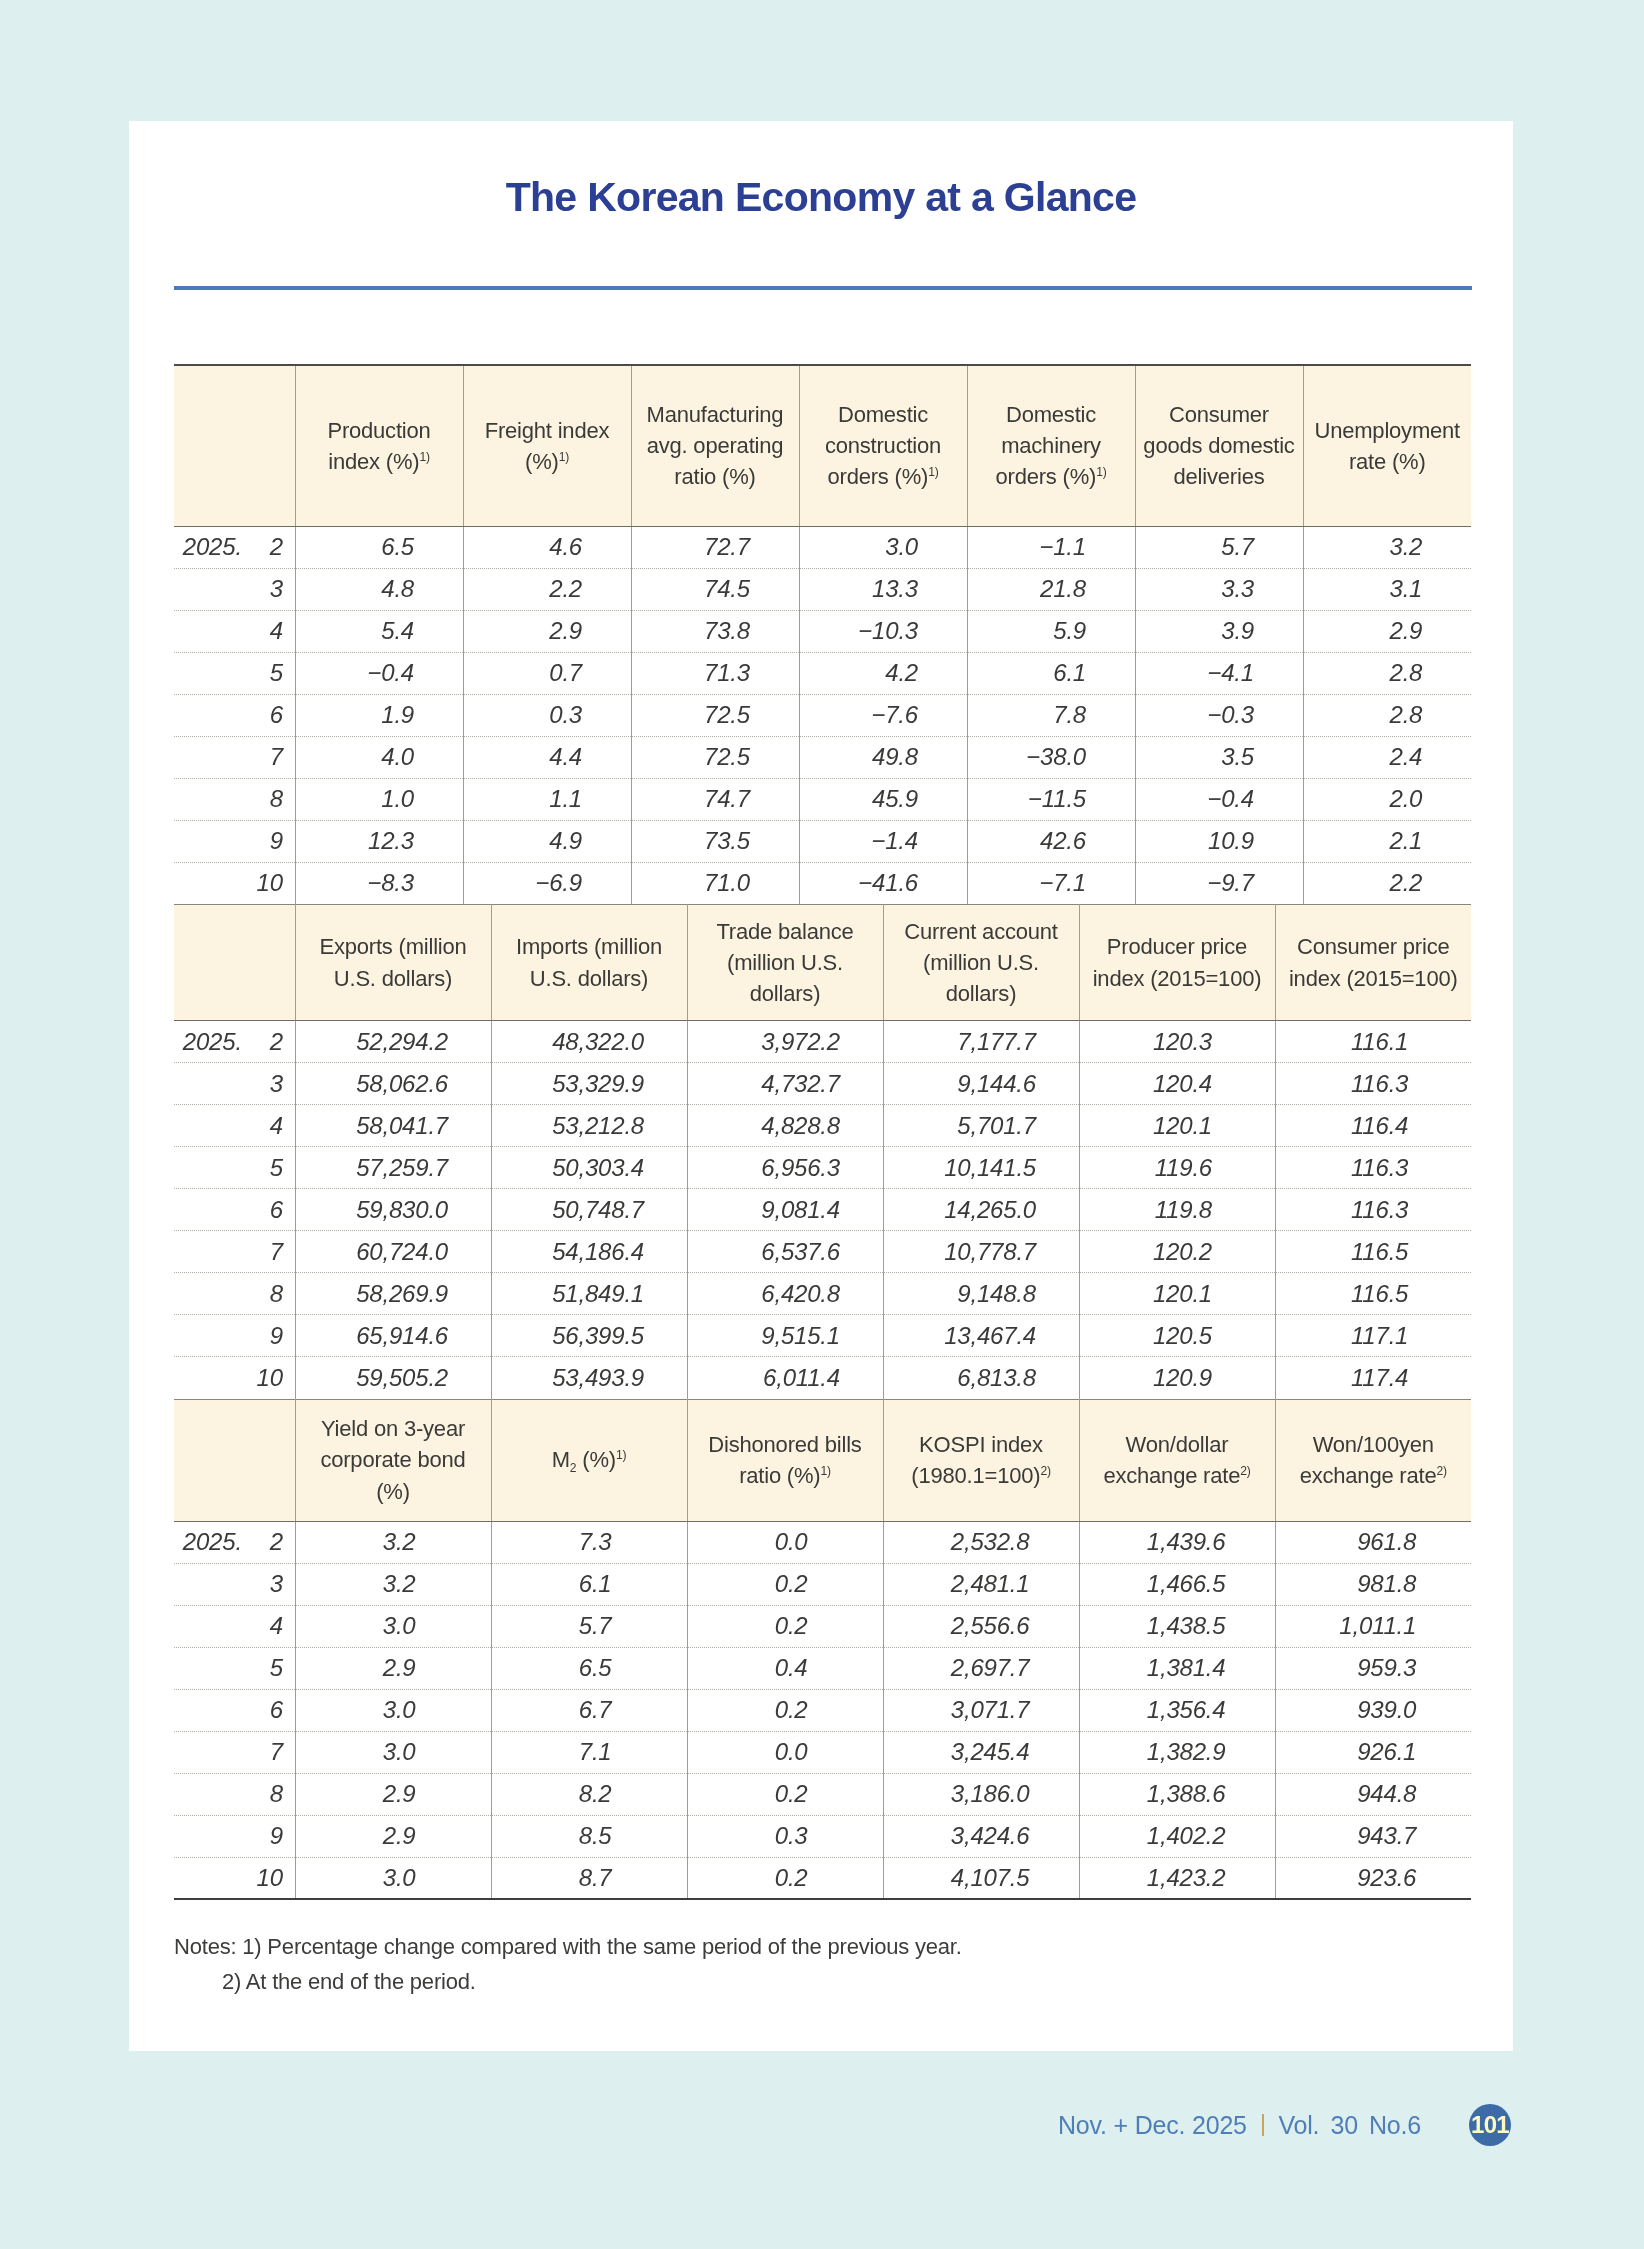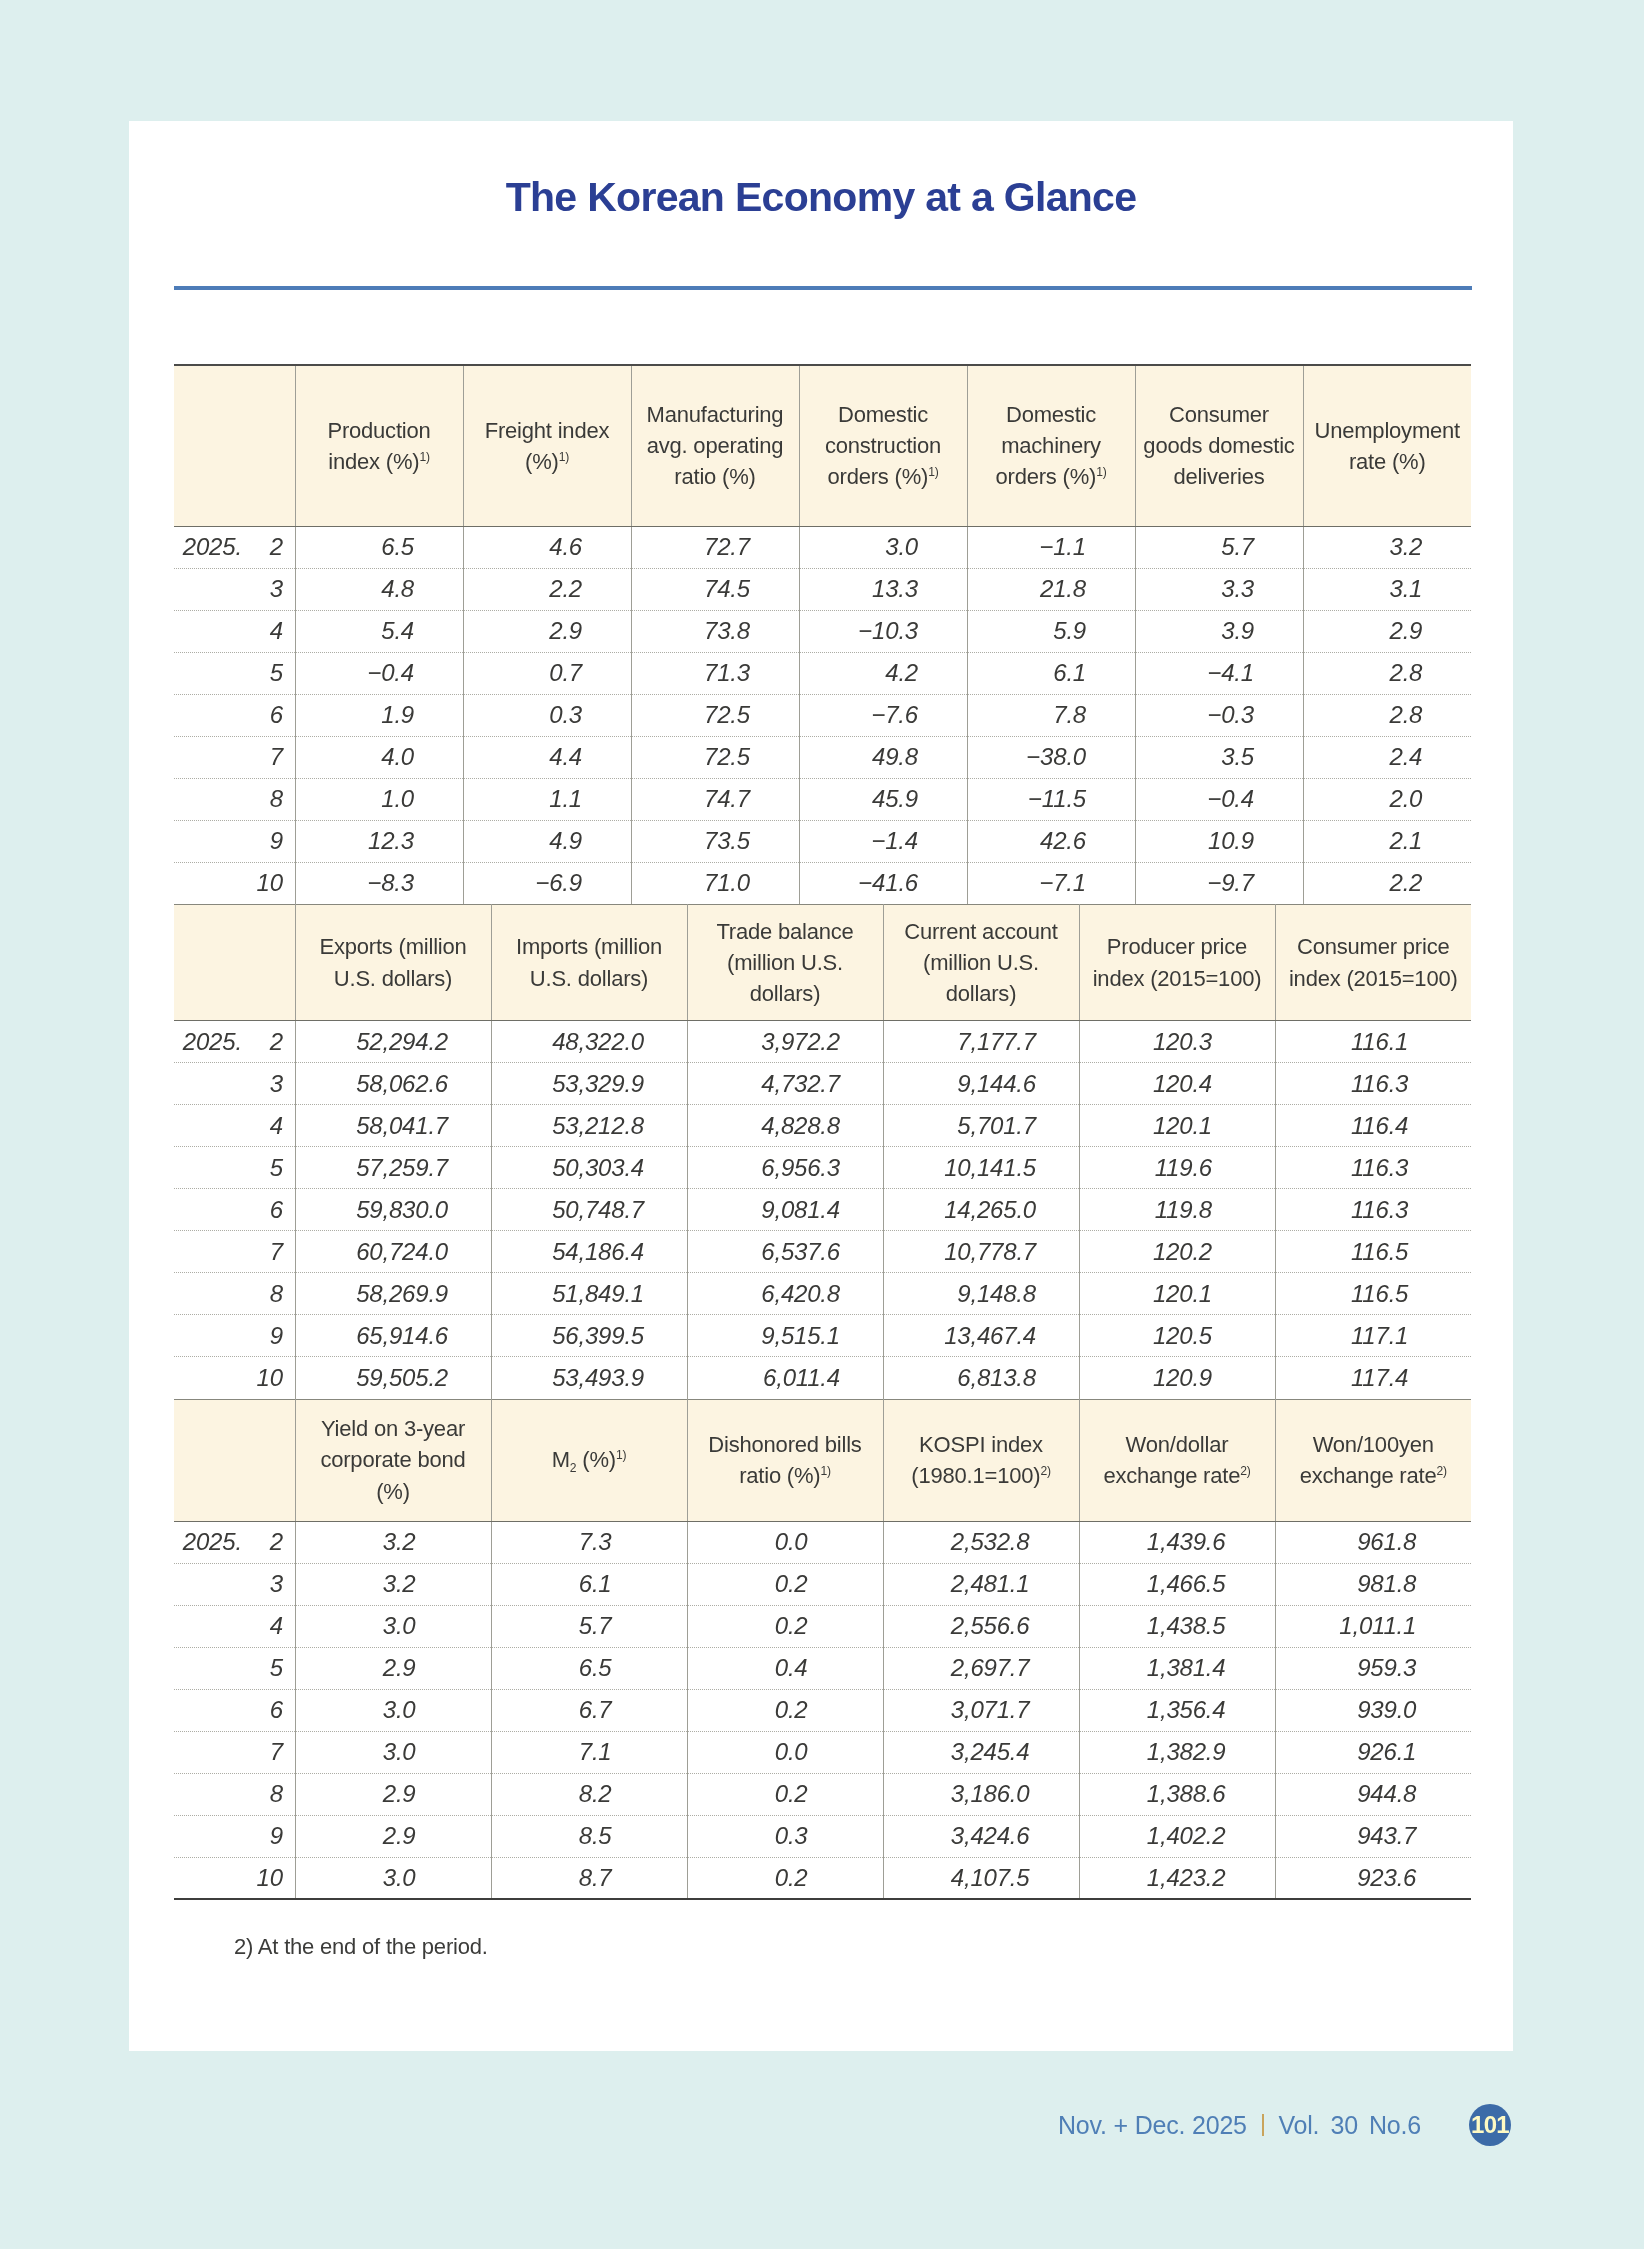--- a/index.html
+++ b/index.html
@@ -61,21 +61,21 @@
   .t1 td .num{width:70px;}
   .t2 td .num{width:110px;}
   .t2 td:nth-child(6) .num,.t2 td:nth-child(7) .num{width:70px;}
   .t3 td .num{width:45px;}
   .t3 td:nth-child(5) .num,.t3 td:nth-child(6) .num{width:97px;}
   .t3 td:nth-child(7) .num{width:86px;}
   .notes{
     position:absolute;left:45px;top:1808px;
     font-size:22px;line-height:35px;color:#3c3c3a;letter-spacing:-0.2px;
   }
-  .notes .indent{margin-left:60px;}
+  .notes .indent{margin-left:48px;}
   .footer{
     position:absolute;top:2104px;right:133px;
     display:flex;align-items:center;
     font-size:25px;color:#4f7fb6;letter-spacing:-0.2px;
   }
   .footer .sep{display:inline-block;width:2.2px;height:22px;background:#c9a45c;margin:0 14.7px;}
   .footer .vol{word-spacing:4.4px;margin-right:48px;}
   .page-badge{
     width:42px;height:42px;border-radius:50%;
     background:#3c6ba8;color:#fef9c3;
@@ -548,20 +548,21 @@
             <td><span class="num">0.2</span></td>
             <td><span class="num">4,107.5</span></td>
             <td><span class="num">1,423.2</span></td>
             <td><span class="num">923.6</span></td>
           </tr>
         </tbody>
       </table>
   </div>
 
   <div class="notes">
+    <div>Notes: 1) Percentage change compared with the same period of the previous year.</div>
     <div class="indent">2) At the end of the period.</div>
   </div>
 </div>
 
 <div class="footer">
   <span>Nov. + Dec. 2025</span>
   <span class="sep"></span>
   <span class="vol">Vol. 30 No.6</span>
   <span class="page-badge">101</span>
 </div>

